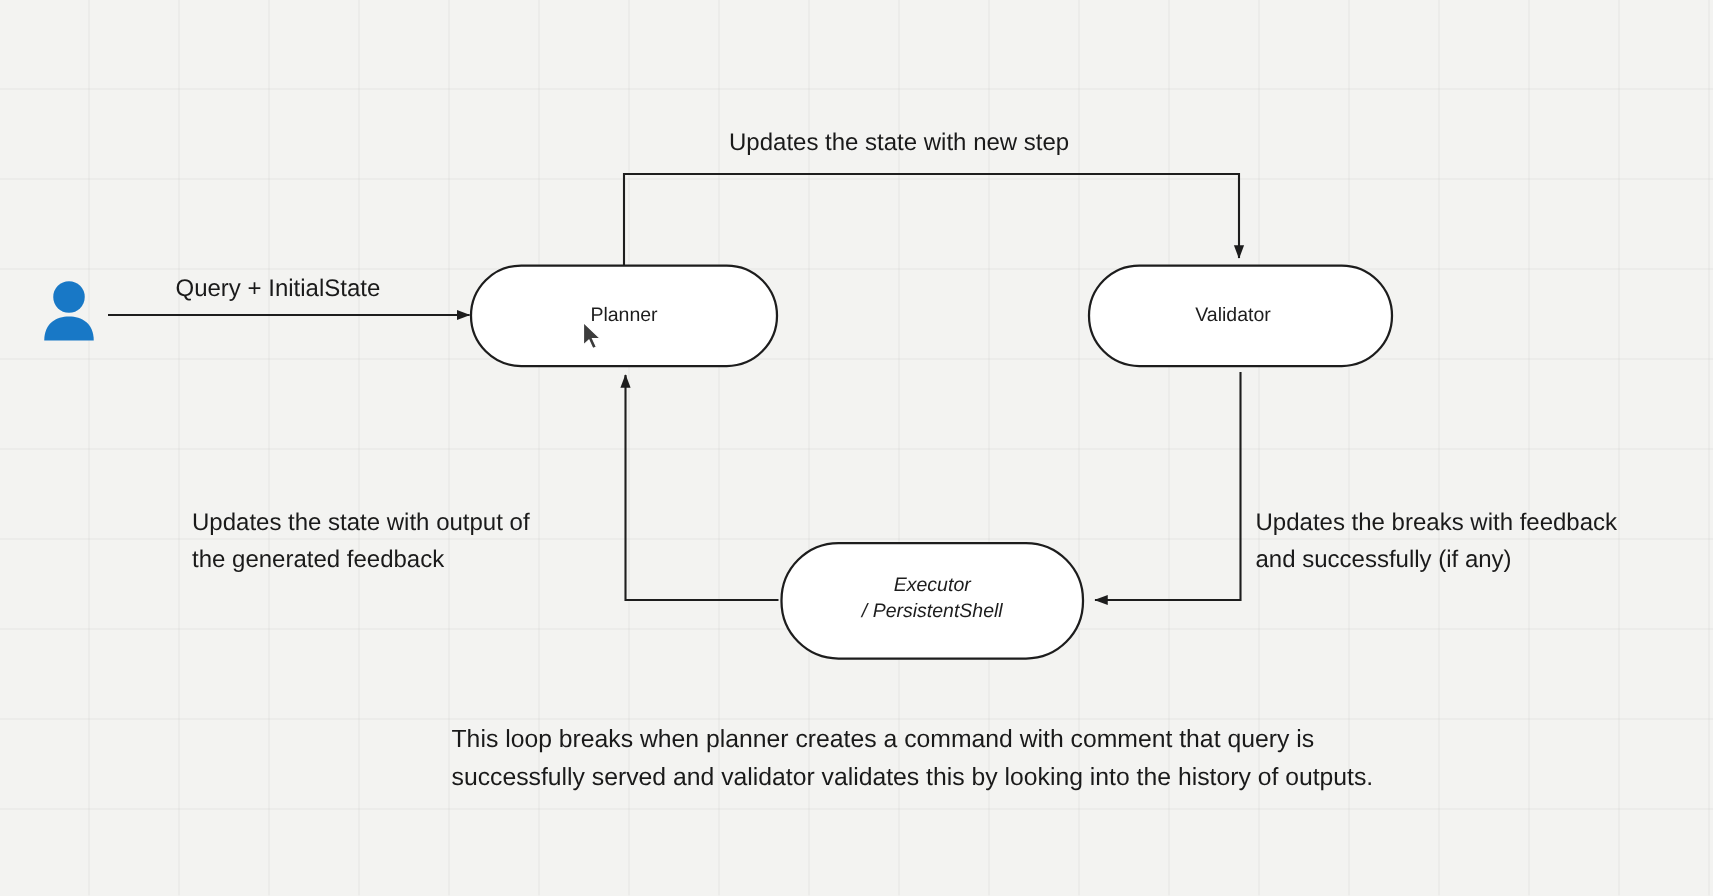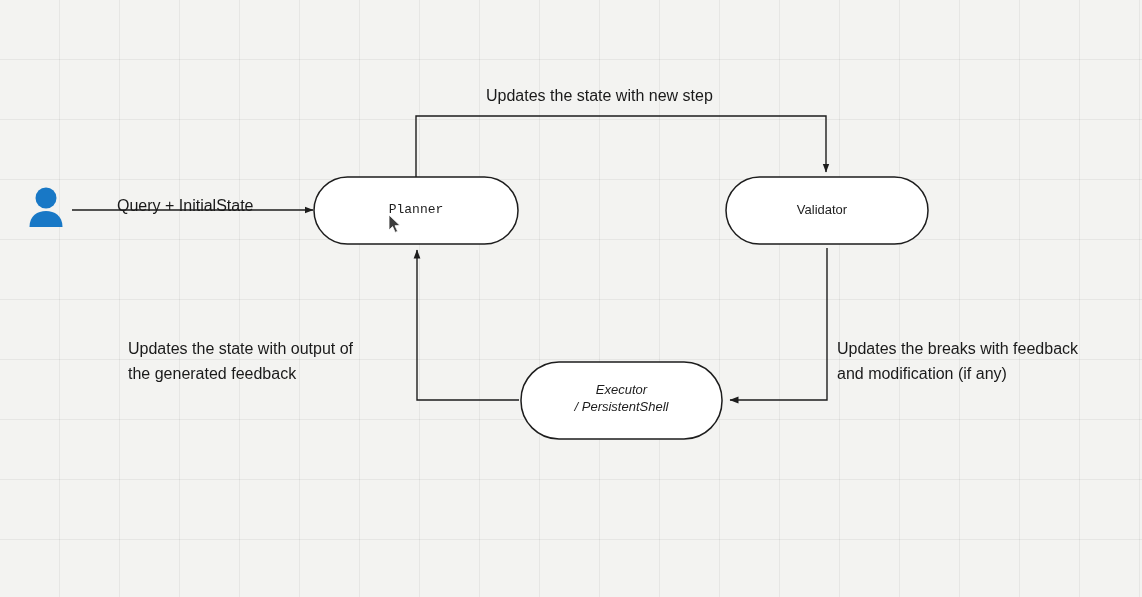--- a/index.html
+++ b/index.html
@@ -97,43 +97,47 @@
 
   <svg class="user-icon" viewBox="0 0 38 46">
     <circle cx="19" cy="13" r="10.5" fill="#1878c6"></circle>
     <path d="M2.5,42 C2.5,30.5 10.5,26 19,26 C27.5,26 35.5,30.5 35.5,42 z" fill="#1878c6"></path>
   </svg>
 
   <svg class="cursor" viewBox="0 0 14 20">
     <path d="M1,1 L1,16 L4.6,12.6 L7.2,18.4 L9.6,17.3 L7,11.7 L12,11.5 z" fill="#3c3c3c" stroke="#ffffff" stroke-width="0.8"></path>
   </svg>
 
-  <div class="node-label" style="left:314px; top:201px; width:204px;font-family:Liberation Mono, monospace;">
+  <div class="node-label" style="left:314px; top:201px; width:204px;">
     <span>Planner</span>
   </div>
   <div class="node-label" style="left:726px; top:201px; width:192px;">
     <span>Validator</span>
   </div>
   <div class="node-label" style="left:521px; top:381px; width:201px;font-style:italic;">
     <div>Executor</div>
     <div>/ PersistentShell</div>
   </div>
 
-  <div class="edge-label" style="left:117px; top:180px;margin-top:13px;">
+  <div class="edge-label" style="left:117px; top:180px;">
     <span>Query + InitialState</span>
   </div>
 
   <div class="edge-label" style="left:486px; top:83px;">
     <span>Updates the state with new step</span>
   </div>
 
   <div class="edge-label" style="left:837px; top:336px; width:290px;">
     <div>Updates the breaks with feedback</div>
-    <div>and modification (if any)</div>
+    <div>and successfully (if any)</div>
   </div>
 
   <div class="edge-label" style="left:128px; top:336px; width:300px;">
     <div>Updates the state with output of</div>
     <div>the generated feedback</div>
   </div>
 
+  <div class="caption" style="left:301px; top:481px; width:740px;">
+    <div>This loop breaks when planner creates a command with comment that query is</div>
+    <div>successfully served and validator validates this by looking into the history of outputs.</div>
+  </div>
 
 </div>
 
 </body></html>

